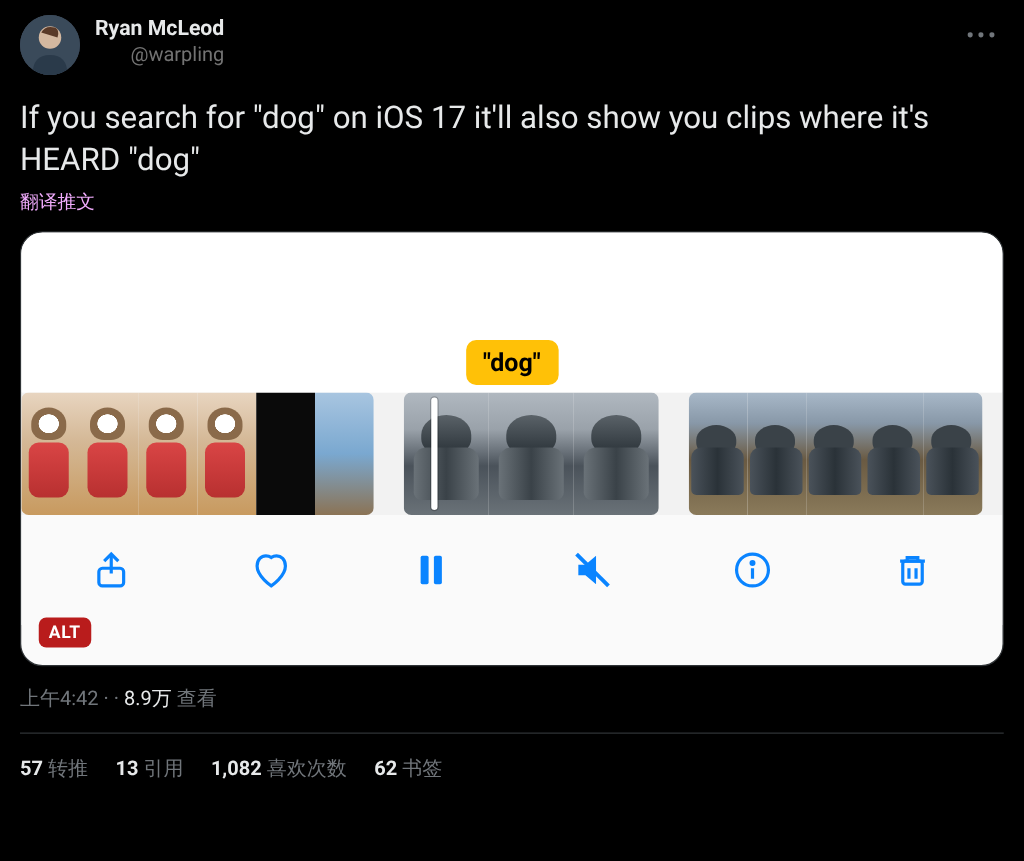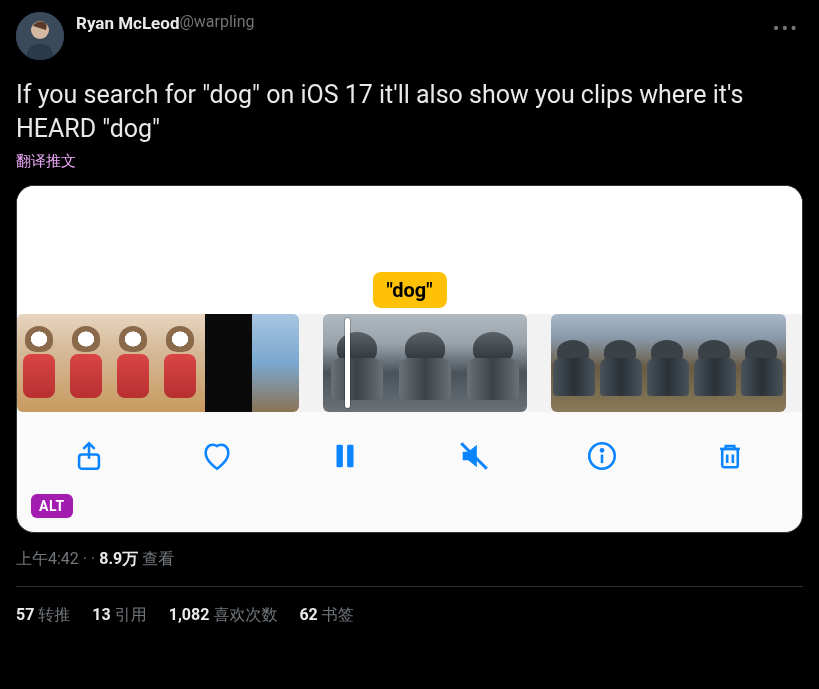--- a/index.html
+++ b/index.html
@@ -24,21 +24,21 @@
   .avatar {
     width: 48px;
     height: 48px;
     border-radius: 50%;
     background: linear-gradient(135deg, #4a5568 0%, #2d3748 100%);
     flex-shrink: 0;
     overflow: hidden;
     position: relative;
   }
   .avatar svg { width: 100%; height: 100%; }
-  .names { display: flex; line-height: 1.3; }
+  .names { display: flex; flex-direction: column; line-height: 1.3; text-align: right; }
   .display-name { font-weight: 700; font-size: 17px; color: #e7e9ea; }
   .handle { color: #737373; font-size: 16px; }
   .more {
     position: absolute;
     right: 0;
     top: 0;
     color: #71767b;
     font-size: 20px;
     letter-spacing: 2px;
     cursor: pointer;
@@ -168,35 +168,35 @@
   .ctrl {
     width: 44px; height: 44px;
     display:flex; align-items:center; justify-content:center;
     cursor:pointer;
   }
   .ctrl svg { width: 34px; height: 34px; }
   .alt-badge {
     position: absolute;
     left: 14px;
     bottom: 14px;
-    background: #a21caf;
+    background: #b91c1c;
     color: #fff;
     font-size: 14px;
     font-weight: 700;
     padding: 4px 8px;
     border-radius: 6px;
     letter-spacing: 0.5px;
   }
   .meta-row {
     margin-top: 16px;
     font-size: 16px;
     color: #71767b;
     display:flex; gap:4px;
   }
-  .meta-row .strong { color:#e7e9ea; font-weight:700; }
+  .meta-row .strong { color:#e7e9ea; font-weight:400; }
   .divider {
     height:1px; background:#2f3336; margin-top: 16px;
   }
   .stats-row {
     display:flex; gap: 22px;
     padding: 18px 0 0 0;
     font-size: 16px;
     color:#71767b;
   }
   .stats-row .n { color:#e7e9ea; font-weight:700; margin-right:4px;}

